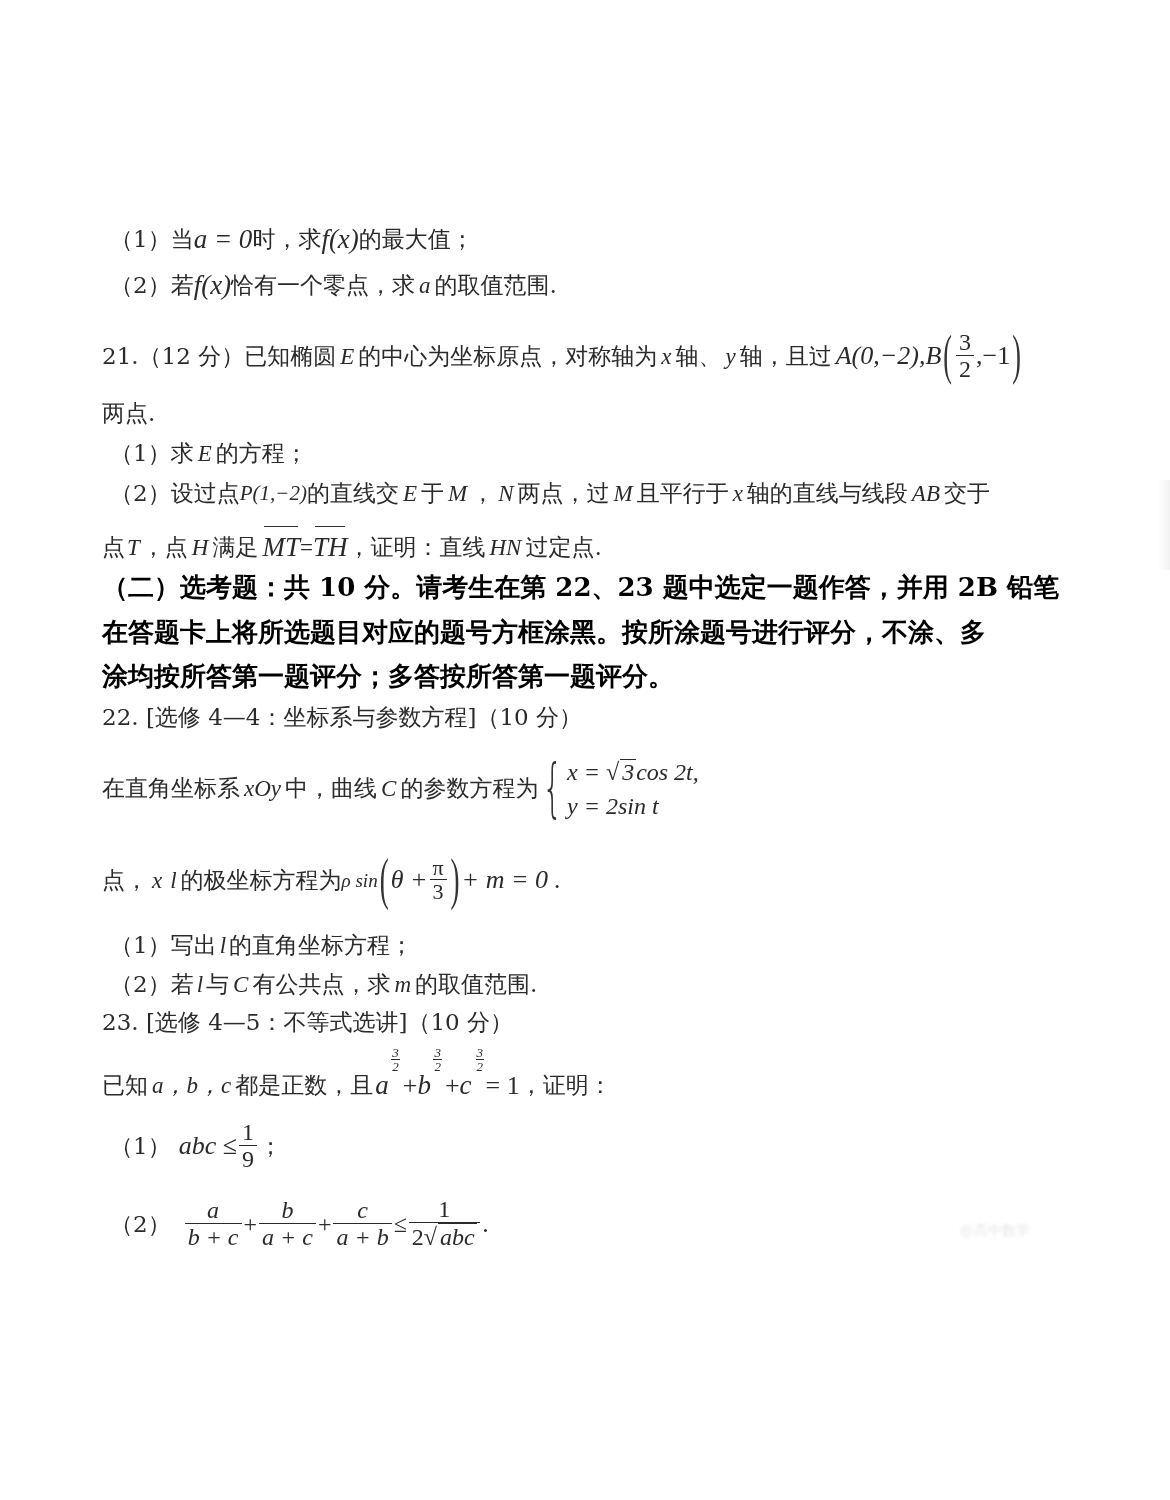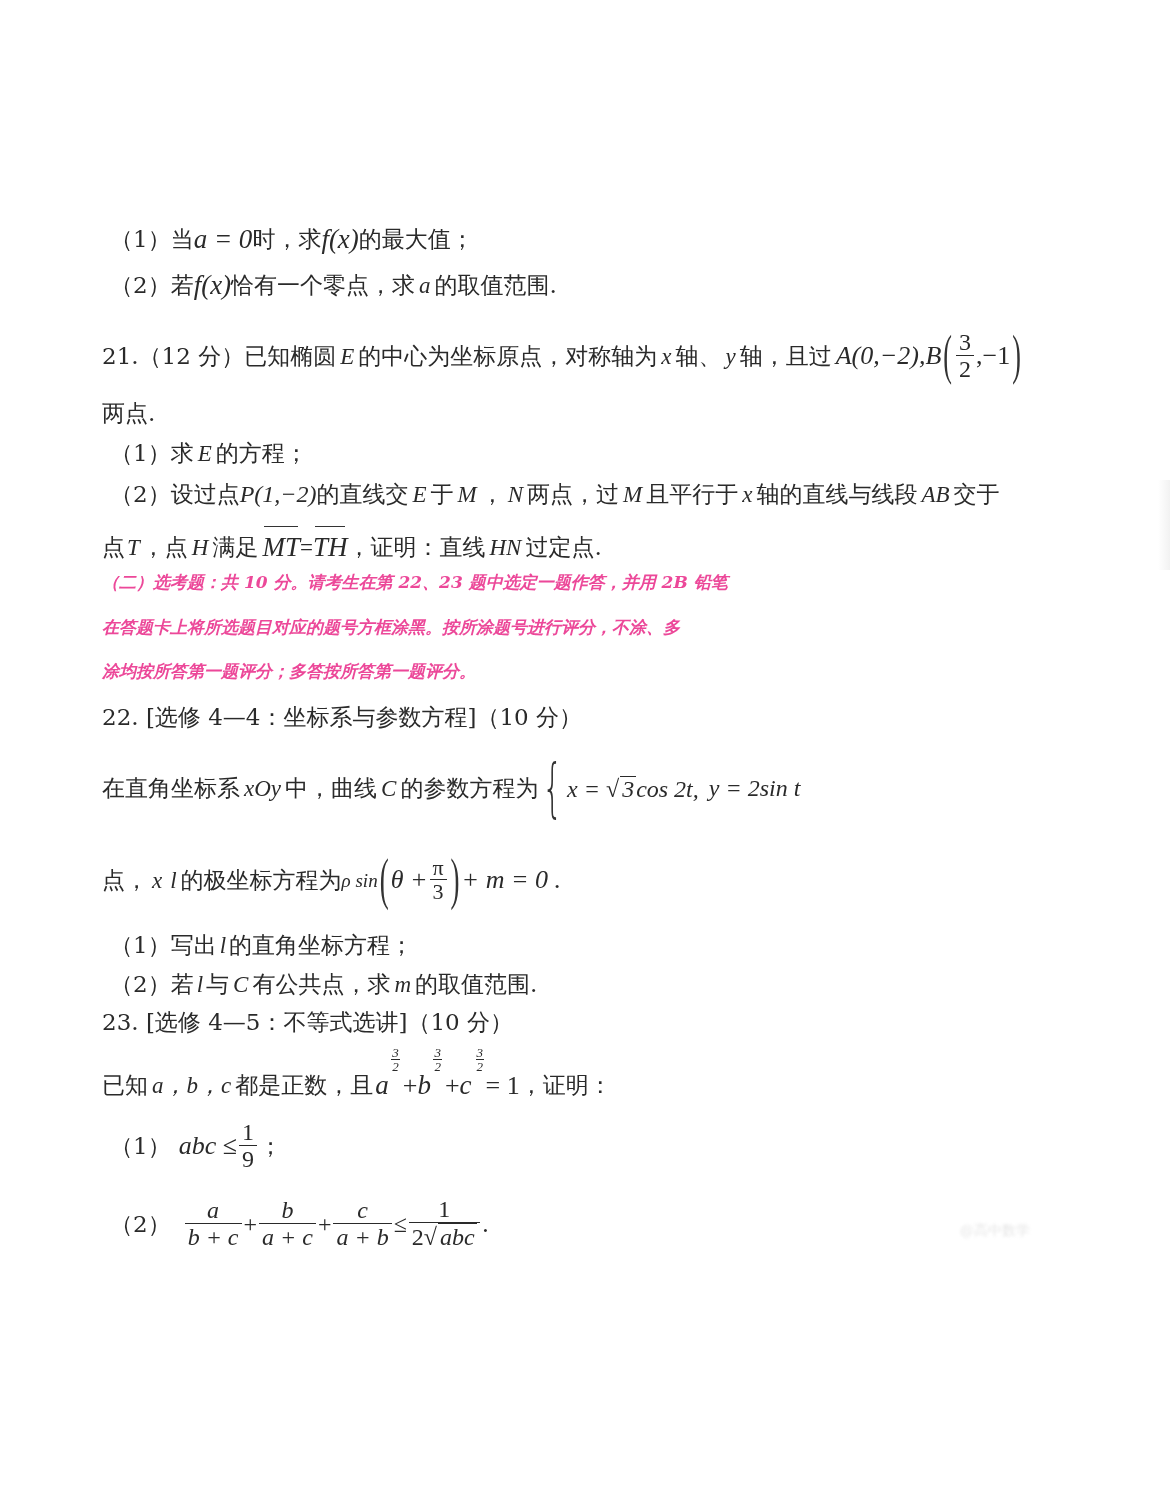--- a/index.html
+++ b/index.html
@@ -4,32 +4,32 @@
 <style>
   html, body { margin:0; padding:0; }
   body {
     width:1170px; height:1500px; background:#ffffff; position:relative; overflow:hidden;
     font-family:"DejaVu Serif","Liberation Serif",serif; color:#2a2a2a;
   }
   .line { position:absolute; left:102px; font-size:23px; white-space:nowrap; line-height:1; display:flex; align-items:center; }
   .ind { left:110px; }
   .it { font-family:"Liberation Serif","DejaVu Serif",serif; font-style:italic; }
   .rm { font-family:"Liberation Serif","DejaVu Serif",serif; }
-  .bold { font-weight:bold; font-size:17px; color:#ec4899;font-style:italic; }
+  .bold { font-weight:bold; font-size:26px; color:#000000; }
   .frac { display:inline-flex; flex-direction:column; align-items:center; vertical-align:middle; margin:0 2px; font-family:"Liberation Serif",serif; }
   .frac .num { padding:0 3px; line-height:1.05; }
   .frac .den { border-top:1.5px solid #2a2a2a; padding:0 3px; line-height:1.1; }
   .paren { font-family:"Liberation Serif",serif; font-weight:100; transform:scaleY(2.1); display:inline-block; margin:0 2px; color:#333; }
   .sup { position:relative; display:inline-block; }
   .sup .exp { position:absolute; top:-26px; left:14px; font-size:13px; }
   .sup .exp .frac .num, .sup .exp .frac .den { line-height:1; padding:0 1px; }
   .vec { position:relative; display:inline-block; }
   .vec::before { content:""; position:absolute; top:-8px; left:2px; right:2px; border-top:1.5px solid #333; }
   .brace { font-size:64px; font-family:"DejaVu Sans",sans-serif; font-weight:100; transform:scaleX(0.5); display:inline-block; margin:0 -6px; color:#333; }
-  .sys { display:inline-flex; flex-direction:row; gap:10px; font-family:"Liberation Serif",serif; }
+  .sys { display:inline-flex; flex-direction:column; gap:10px; font-family:"Liberation Serif",serif; }
   .sqrt { display:inline-block; border-top:1.5px solid #2a2a2a; padding:0 2px; margin-left:1px; }
   .watermark { position:absolute; left:960px; top:1222px; width:170px; height:50px; color:#e6e6e6; font-size:14px; filter:blur(1.5px); }
   .scan-edge { position:absolute; right:0; top:480px; width:12px; height:90px; background:linear-gradient(to right, #fff, #f2f2f2); }
 </style>
 </head>
 <body>
 
 <div class="line ind" style="top:226px">
   <span>（1）当</span>
   <span class="it" style="font-size:27px">a = 0</span>
@@ -68,21 +68,21 @@
 <div class="line" style="top:402px">
   <span>两点.</span>
 </div>
 <div class="line ind" style="top:442px">
   <span>（1）求</span>
   <span class="it" style="margin:0 4px">E</span>
   <span>的方程；</span>
 </div>
 <div class="line ind" style="top:482px">
   <span>（2）设过点</span>
-  <span class="it" style="font-size:24px">P(1,−2)</span>
+  <span class="it" style="font-size:21px">P(1,−2)</span>
   <span>的直线交</span>
   <span class="it" style="margin:0 4px">E</span>
   <span>于</span>
   <span class="it" style="margin:0 4px">M</span>
   <span>，</span>
   <span class="it" style="margin:0 4px">N</span>
   <span>两点，过</span>
   <span class="it" style="margin:0 4px">M</span>
   <span>且平行于</span>
   <span class="it" style="margin:0 4px">x</span>

